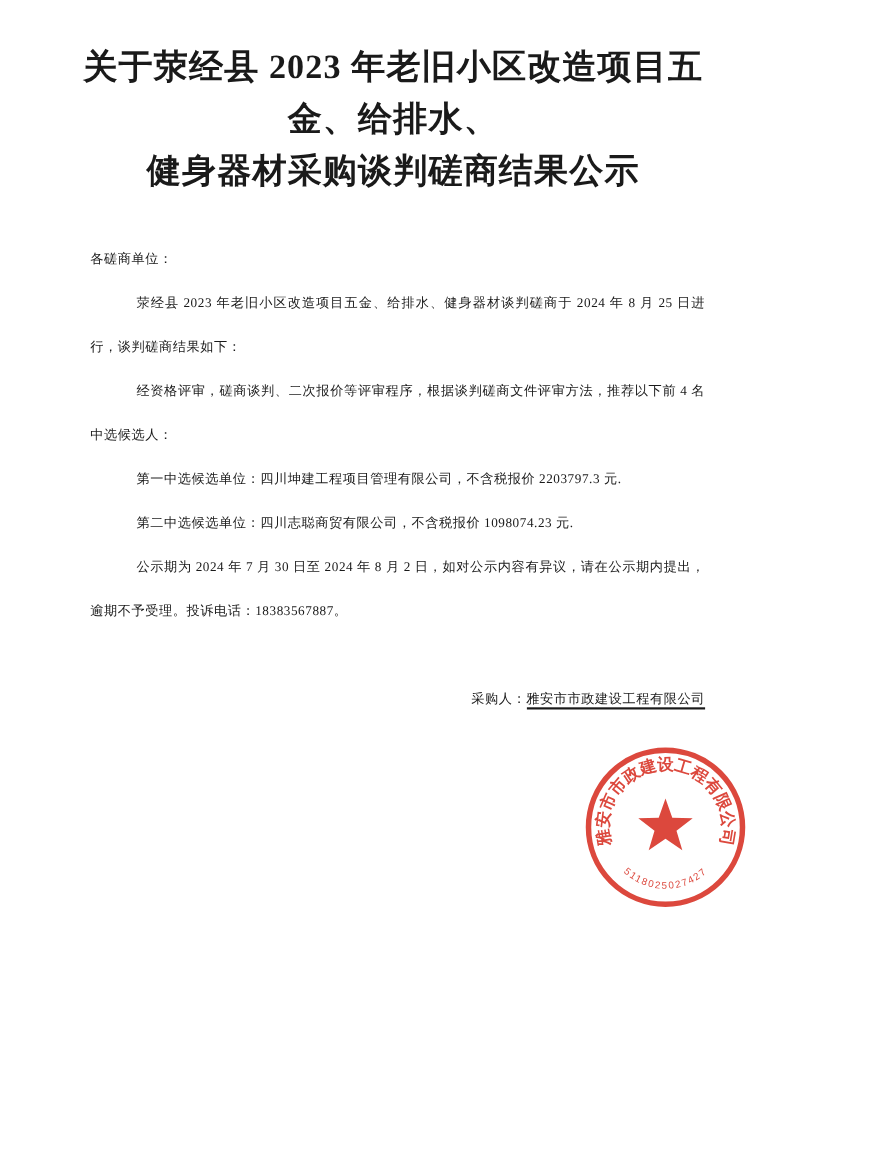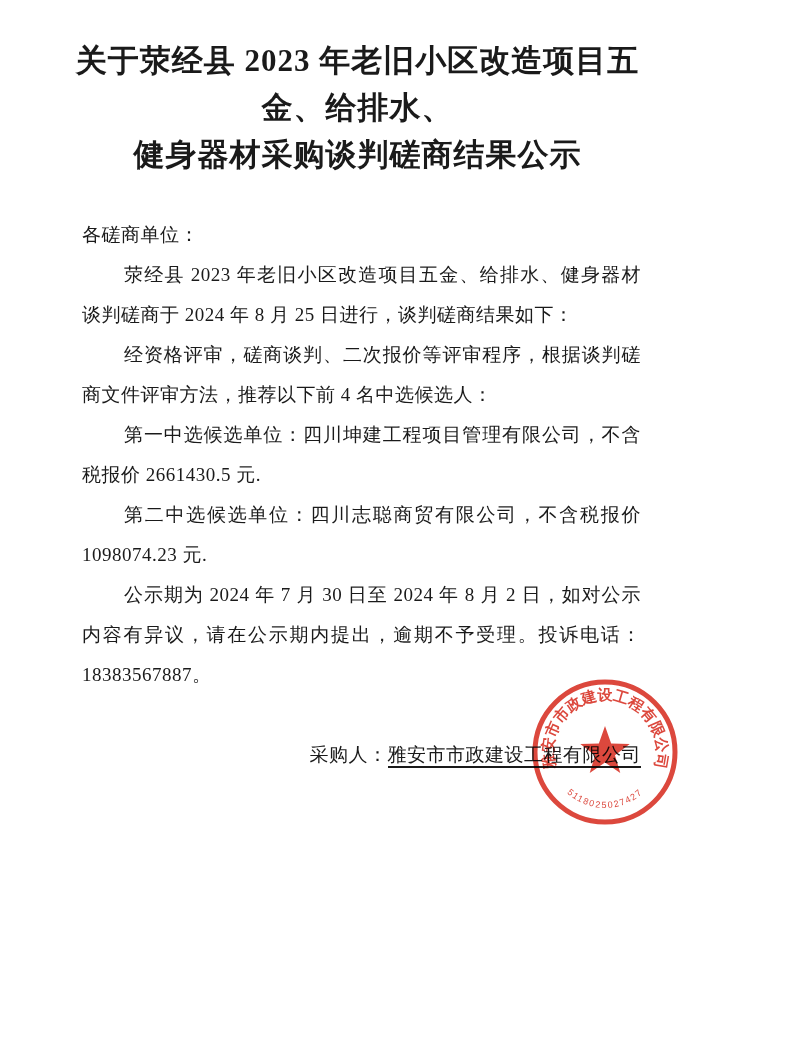--- a/index.html
+++ b/index.html
@@ -17,21 +17,21 @@
     margin: 37px 56px 0 56px;
     text-align: center;
     font-size: 31px;
     line-height: 47px;
     font-weight: bold;
     letter-spacing: 1px;
   }
   .doc-title .title-line { display: block; }
   .doc-body {
     margin: 37px 74px 0 82px;
-    font-size: 19px;
+    font-size: 12px;
     line-height: 40px;
     text-align: justify;
     letter-spacing: 0.5px;
   }
   .salutation { text-indent: 0; }
   .para { text-indent: 42px; }
   .signature-block {
     margin-top: 40px;
     text-align: right;
   }
@@ -61,21 +61,21 @@
 
   <h1 class="doc-title">
     <span class="title-line">关于荥经县 2023 年老旧小区改造项目五金、给排水、</span>
     <span class="title-line">健身器材采购谈判磋商结果公示</span>
   </h1>
 
   <div class="doc-body">
     <p class="salutation">各磋商单位：</p>
     <p class="para">荥经县 2023 年老旧小区改造项目五金、给排水、健身器材谈判磋商于 2024 年 8 月 25 日进行，谈判磋商结果如下：</p>
     <p class="para">经资格评审，磋商谈判、二次报价等评审程序，根据谈判磋商文件评审方法，推荐以下前 4 名中选候选人：</p>
-    <p class="para">第一中选候选单位：四川坤建工程项目管理有限公司，不含税报价 2661430.5 元.</p>
+    <p class="para">第一中选候选单位：四川坤建工程项目管理有限公司，不含税报价 2203797.3 元.</p>
     <p class="para">第二中选候选单位：四川志聪商贸有限公司，不含税报价 1098074.23 元.</p>
     <p class="para">公示期为 2024 年 7 月 30 日至 2024 年 8 月 2 日，如对公示内容有异议，请在公示期内提出，逾期不予受理。投诉电话：18383567887。</p>
 
     <div class="signature-block">
       <p class="sig-line"><span>采购人：</span><span class="underlined">雅安市市政建设工程有限公司</span></p>
     </div>
   </div>
 
   <svg class="seal" width="160" height="160" viewBox="0 0 160 160" aria-hidden="true">
     <circle cx="80" cy="80" r="70" fill="none" stroke-width="5" stroke="#d9382c"></circle>

